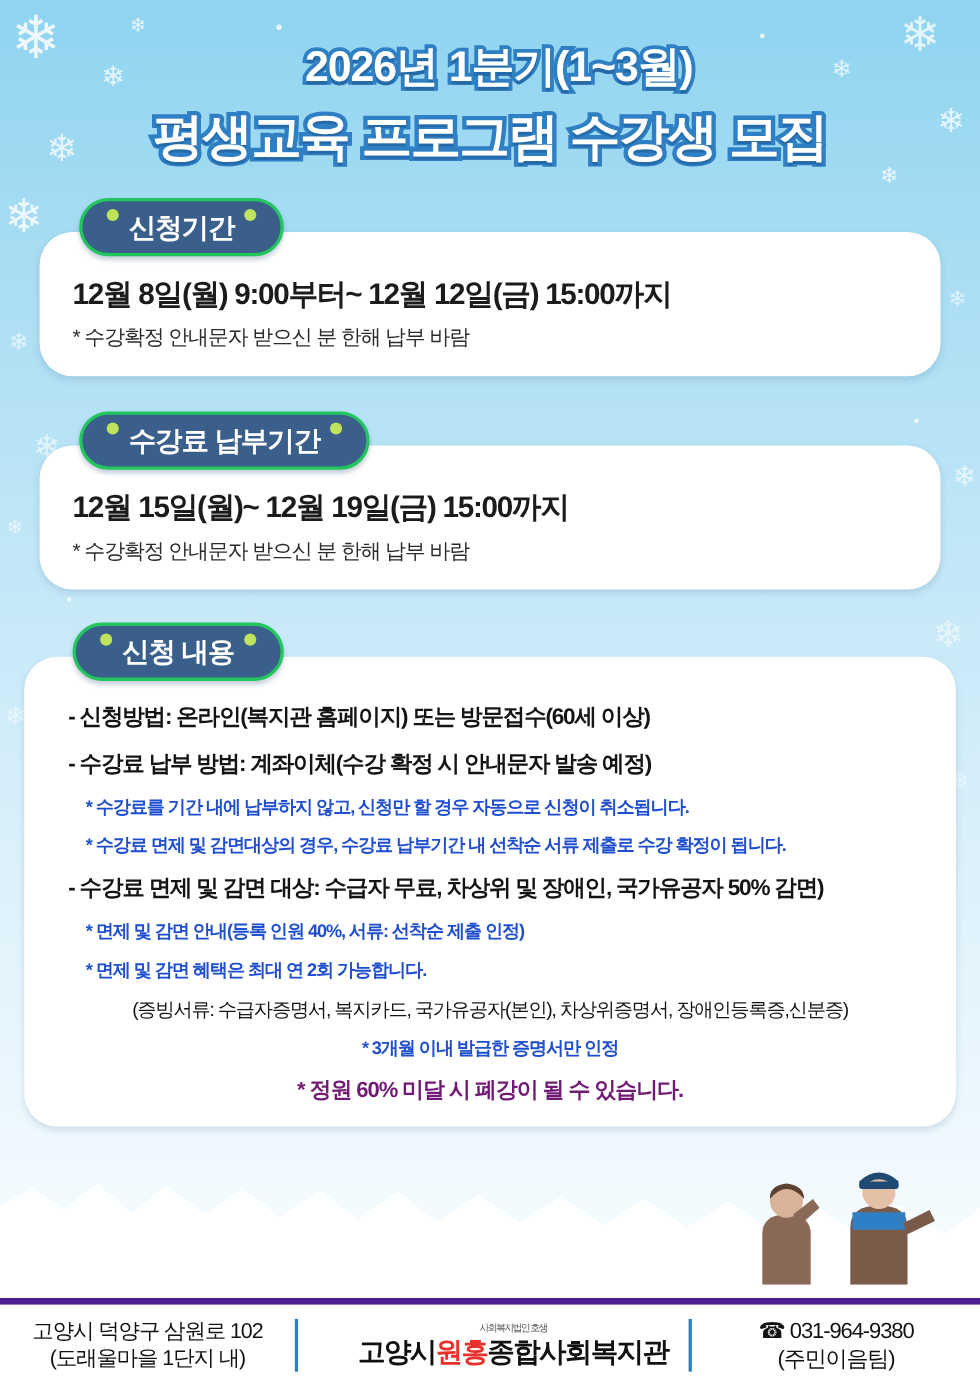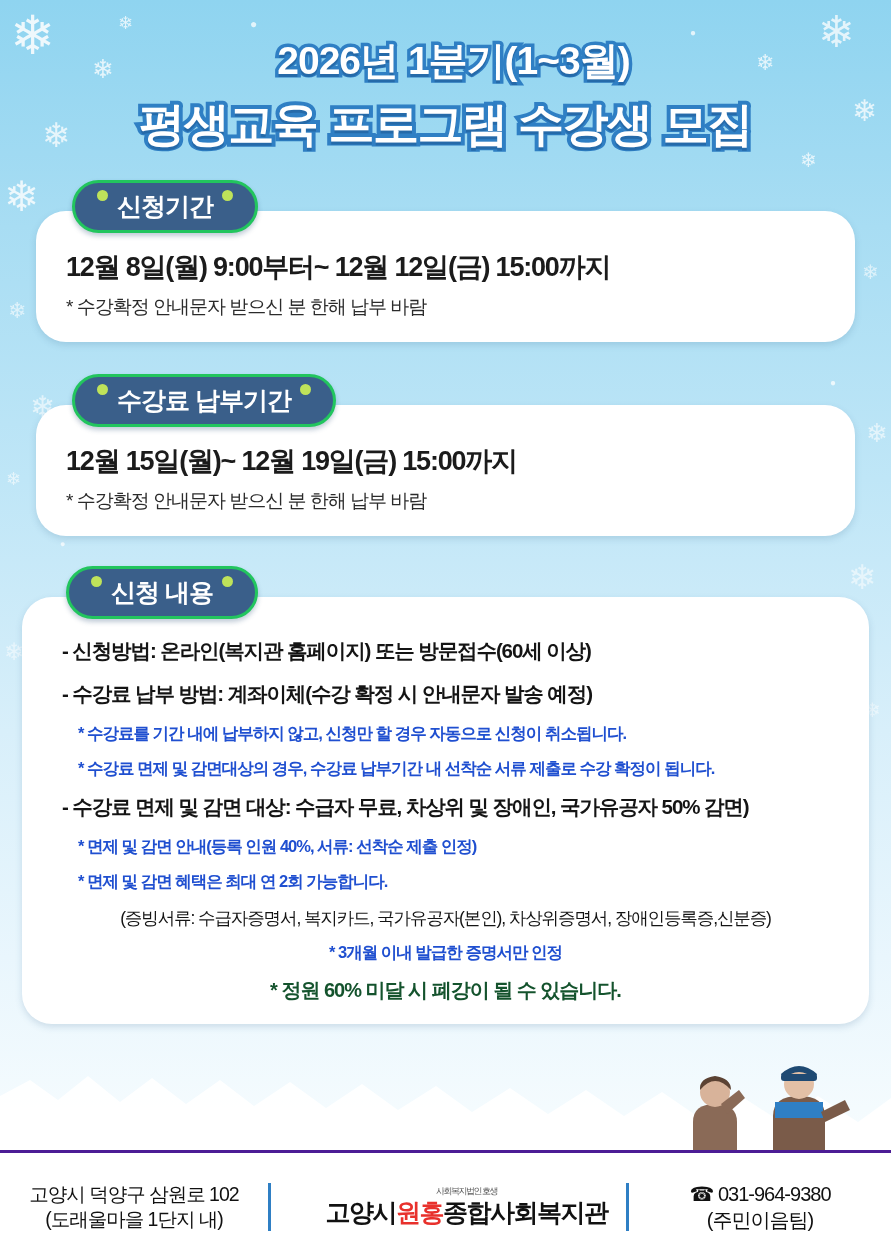--- a/index.html
+++ b/index.html
@@ -114,41 +114,41 @@
   .ct-plain {
     font-size: 17.5px;
     color: #141414;
     letter-spacing: -1.1px;
     text-align: center;
     margin: 6px 0 12px 0;
   }
   .ct-warn {
     font-size: 20px;
     font-weight: bold;
-    color: #14532d;
+    color: #701a75;
     letter-spacing: -1px;
     text-align: center;
     margin: 10px 0 4px 0;
   }
 
   
   .hill {
     position: absolute;
     left: 0; right: 0; bottom: 54px;
     height: 230px;
     z-index: 1;
   }
 
   
   .footer {
     position: absolute;
     left: 0; right: 0; bottom: 0;
-    height: 110px;
+    height: 80px;
     background: #ffffff;
-    border-top: 3px solid #4c1d95;
+    border-top: 6px solid #4c1d95;
     display: flex;
     align-items: center;
     z-index: 9;
   }
   .f-addr {
     flex: 0 0 268px;
     text-align: center;
     font-size: 19.5px;
     color: #111;
     letter-spacing: -1px;

